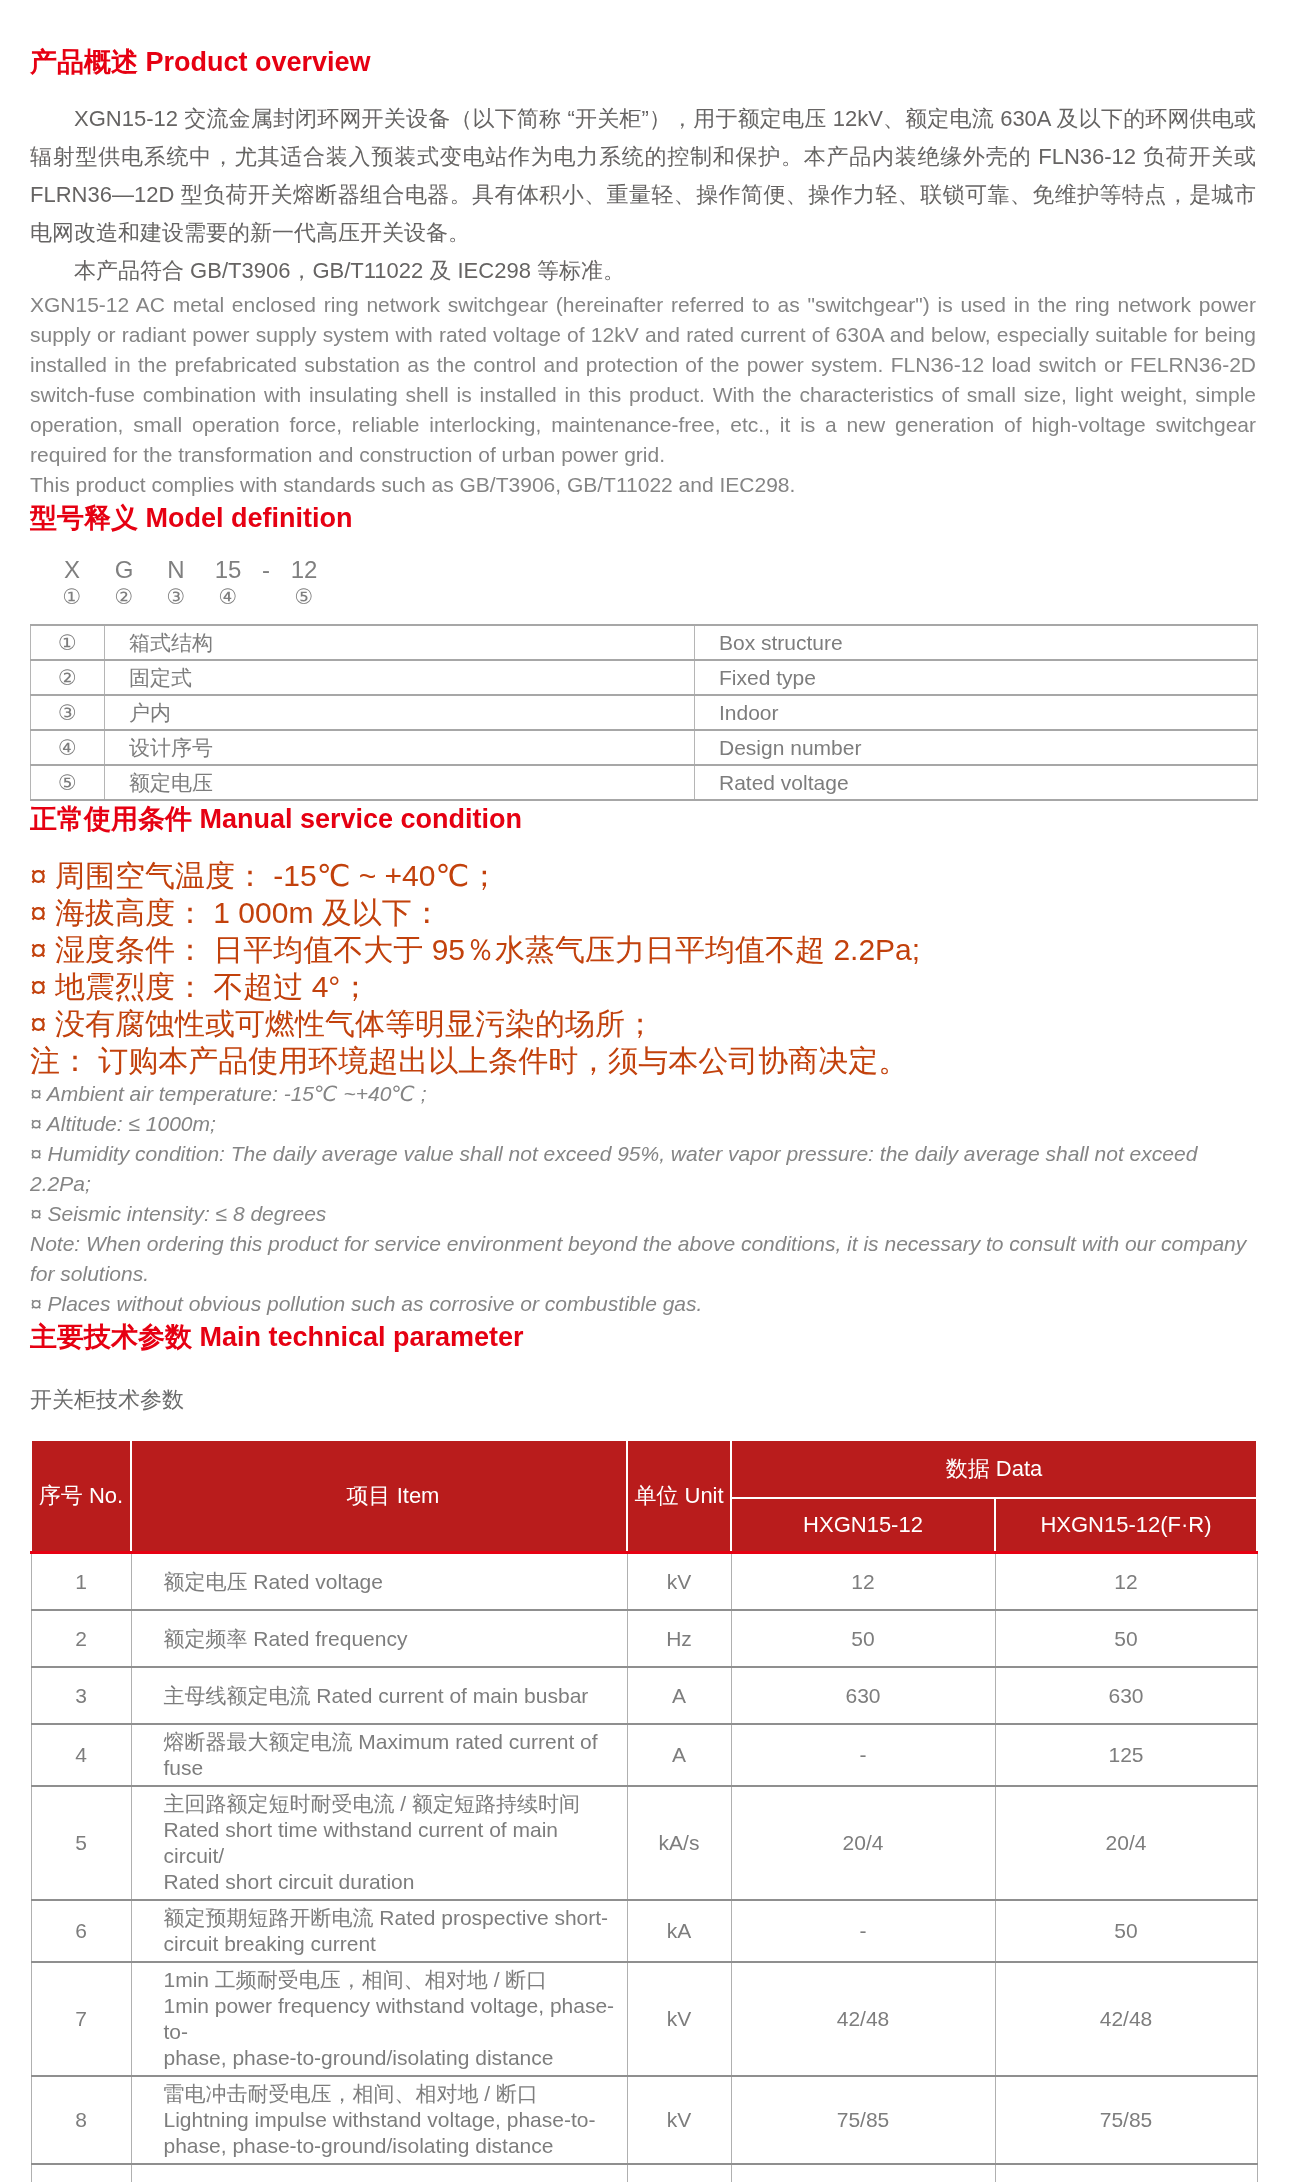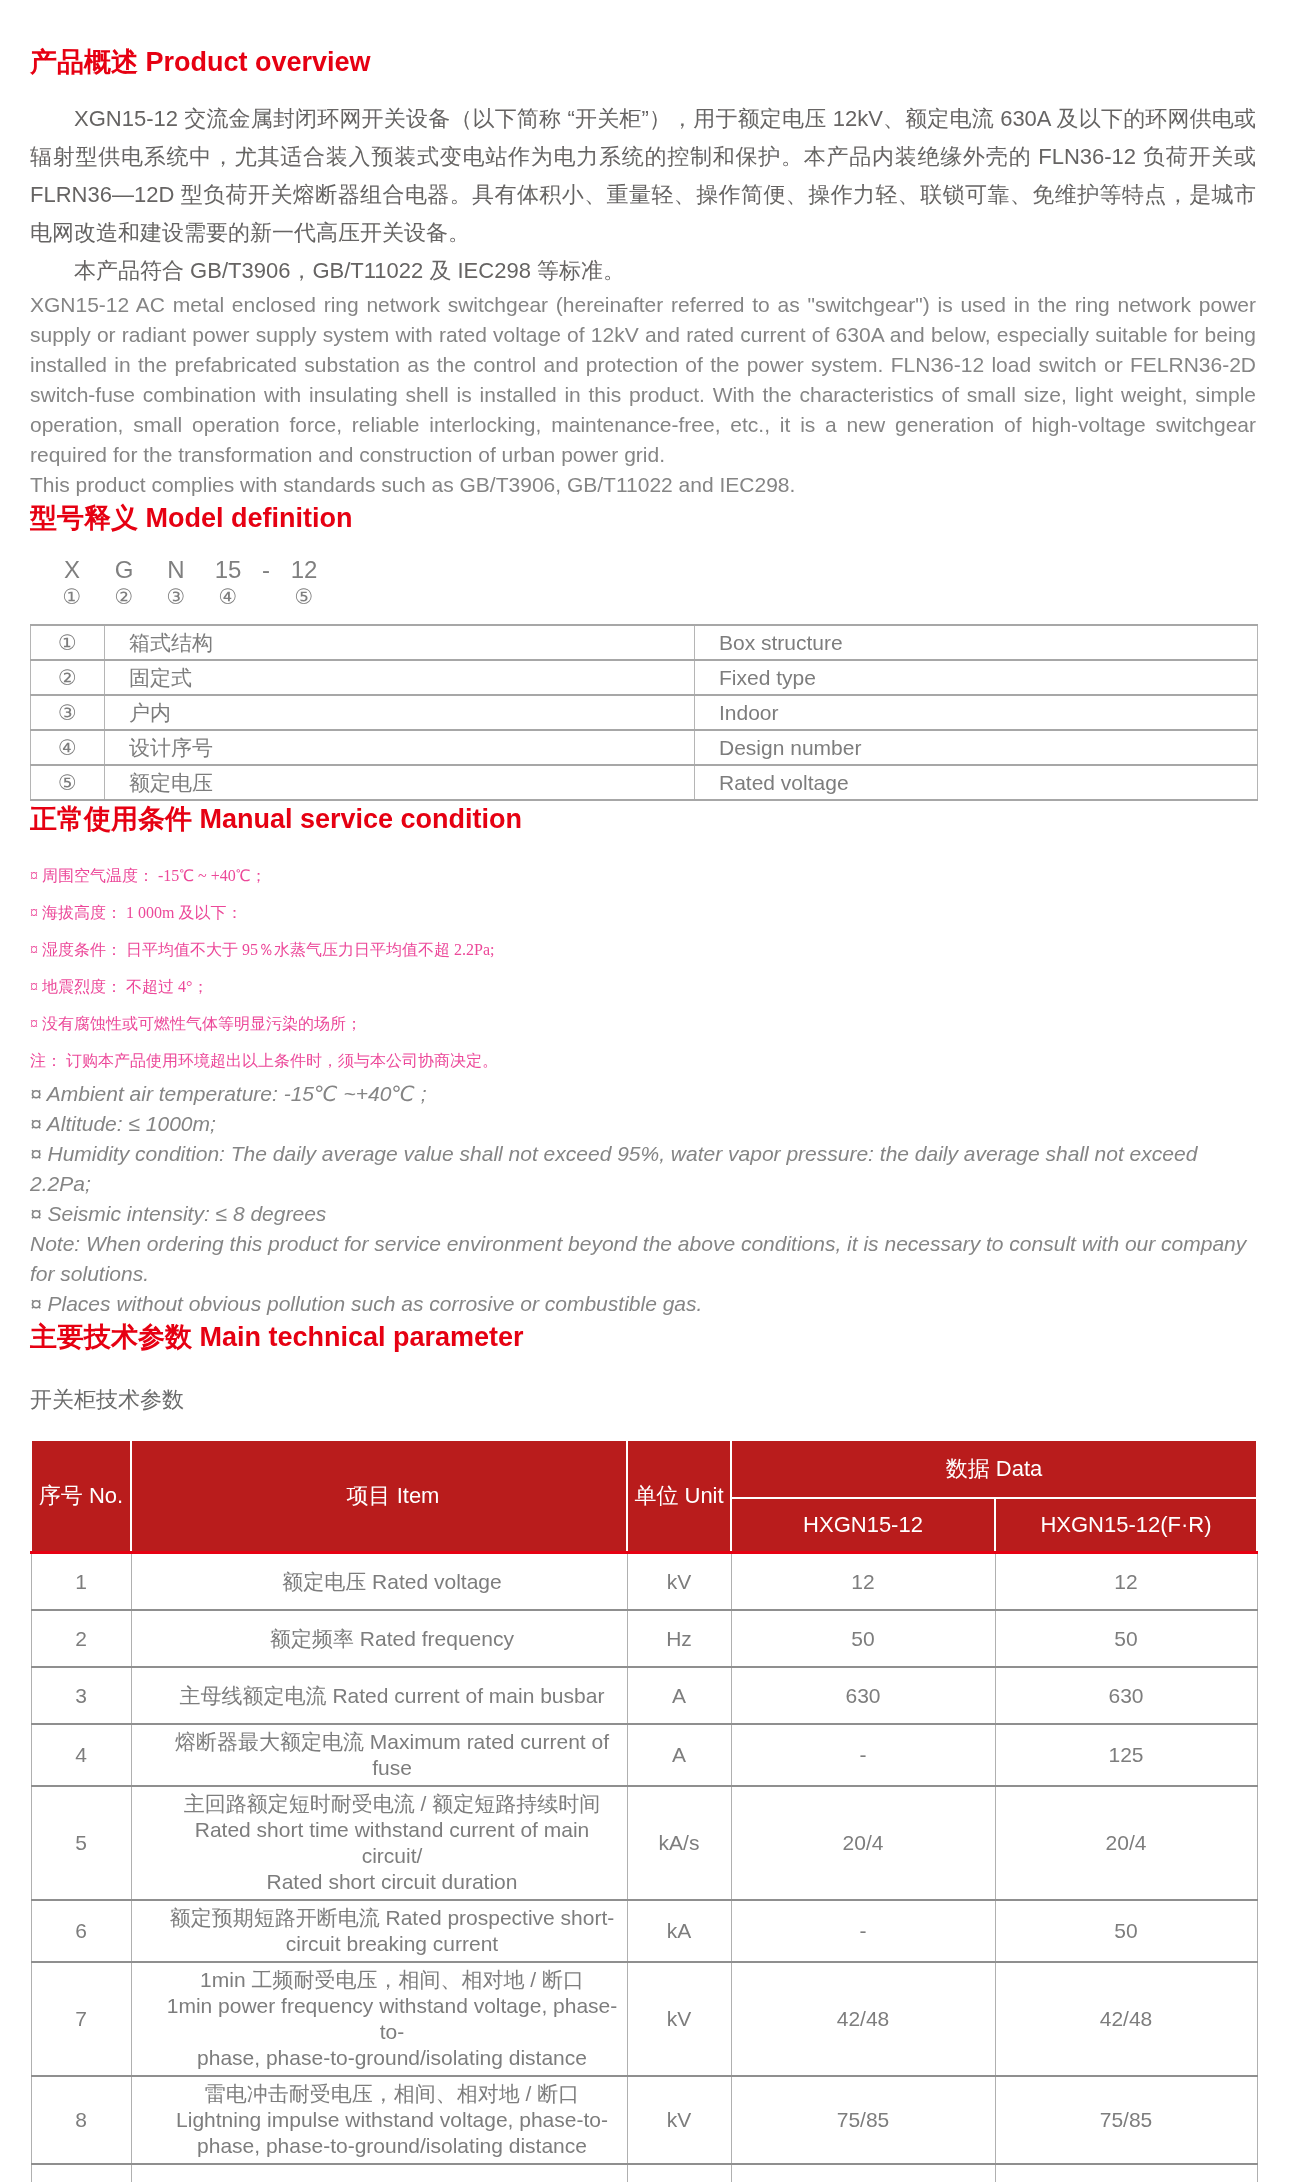--- a/index.html
+++ b/index.html
@@ -36,41 +36,41 @@
   table.def-table { border-collapse:collapse; width:1228px; table-layout:fixed; }
   table.def-table td {
     border-left:1px solid #b5b5b5; border-right:1px solid #b5b5b5;
     border-top:2px solid #a7a7a7; border-bottom:2px solid #a7a7a7;
     height:33px; font-size:21px; color:#7d7d7d; padding:0;
   }
   table.def-table td.num { text-align:center; }
   table.def-table td.cn { padding-left:24px; }
   table.def-table td.en { padding-left:24px; }
   
-  .cond-line-cn { font-size:16px; color:#ec4899; line-height:37px;font-family:Liberation Serif, serif; }
+  .cond-line-cn { font-size:30px; color:#c2410c; line-height:37px; }
   .cond-line-en { font-size:21px; color:#858585; line-height:30px;font-style:italic; }
   .subtitle { font-size:22px; color:#6b6b6b; margin:30px 0 24px 0; }
   
   table.tech-table { border-collapse:collapse; width:1228px; table-layout:fixed; }
   table.tech-table thead th {
     background:#b91c1c; color:#ffffff; font-weight:normal;
     font-size:22px; border:2px solid #ffffff; padding:6px 4px;
   }
   table.tech-table thead th.item-h { text-align:center; padding-left:32px; }
   table.tech-table thead tr.hrow1 th { height:44px; }
   table.tech-table thead tr.hrow2 th { height:40px; }
   table.tech-table tbody td {
     border:1px solid #b0b0b0; border-top:2px solid #8f8f8f; border-bottom:2px solid #8f8f8f;
     font-size:21px; color:#7d7d7d; height:47px; padding:4px 6px;
     text-align:center;
   }
   table.tech-table tbody tr:first-child td { border-top:3px solid #e60012; }
   table.tech-table tbody tr:last-child td { border-bottom:3px solid #8f8f8f; }
   table.tech-table tbody td.item {
-    text-align:center; padding-left:32px; white-space:pre-line; line-height:26px;
+    text-align:left; padding-left:32px; white-space:pre-line; line-height:26px;
   }
 </style>
 </head>
 <body>
 
 <div class="page">
 
   <h2 class="sec-heading">产品概述 Product overview</h2>
   <p class="cn-para">XGN15-12 交流金属封闭环网开关设备（以下简称 “开关柜”），用于额定电压 12kV、额定电流 630A 及以下的环网供电或辐射型供电系统中，尤其适合装入预装式变电站作为电力系统的控制和保护。本产品内装绝缘外壳的 FLN36-12 负荷开关或 FLRN36—12D 型负荷开关熔断器组合电器。具有体积小、重量轻、操作简便、操作力轻、联锁可靠、免维护等特点，是城市电网改造和建设需要的新一代高压开关设备。</p>
   <p class="cn-para">本产品符合 GB/T3906，GB/T11022 及 IEC298 等标准。</p>

